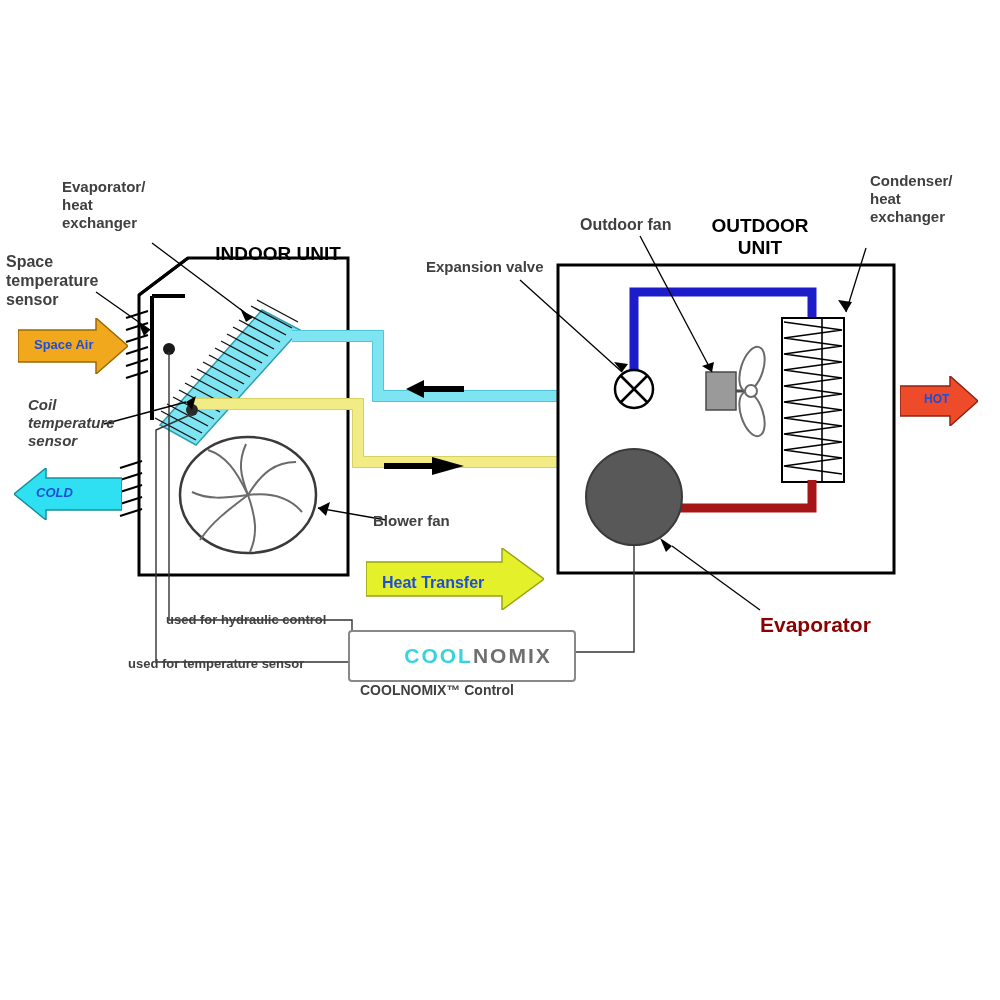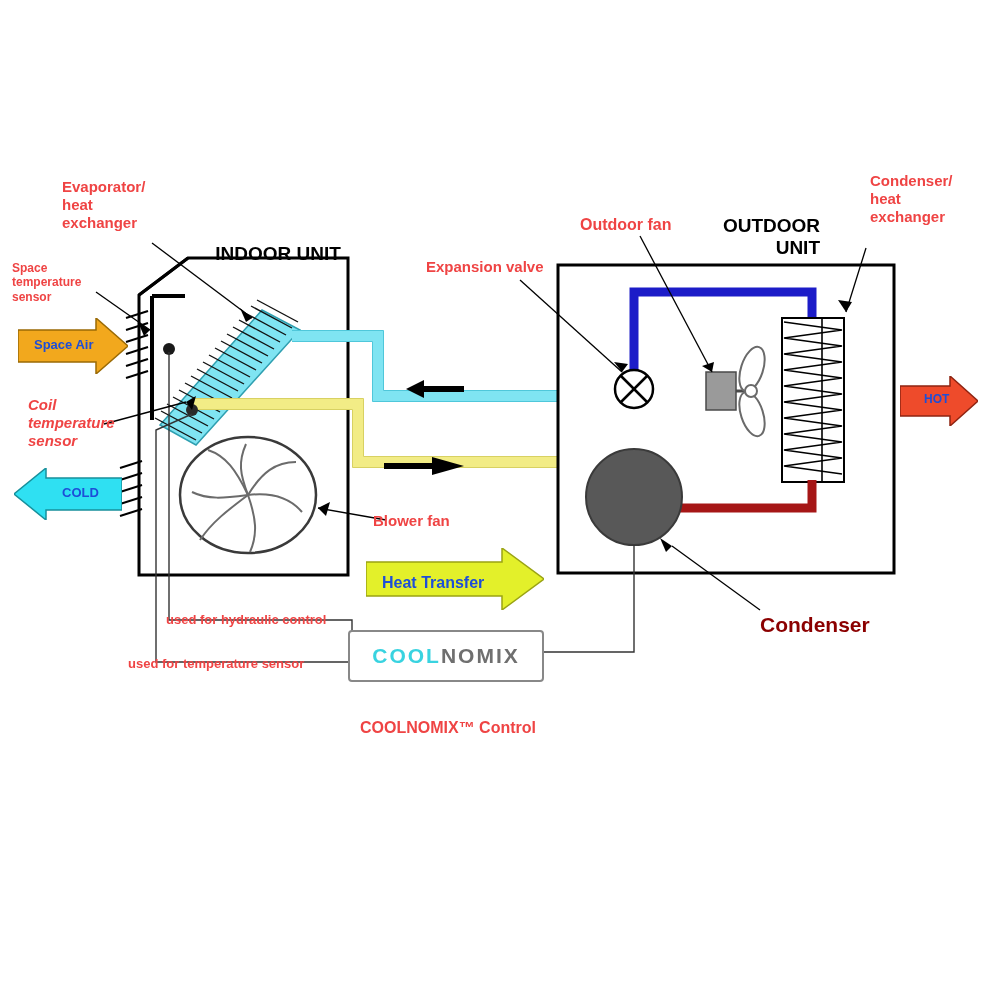--- a/index.html
+++ b/index.html
@@ -13,21 +13,21 @@
   #canvas {
     position: relative;
     width: 1000px;
     height: 1000px;
     background: #ffffff;
     overflow: hidden;
   }
   .lbl {
     position: absolute;
     font-family: "Liberation Sans", sans-serif;
-    color: #ef4444;
+    color: #404040;
     line-height: 1.2;
     white-space: pre-line;
   }
   .bold { font-weight: bold; }
   .unit-title {
     position: absolute;
     font-weight: bold;
     font-size: 19px;
     color: #000;
     text-align: center;
@@ -239,76 +239,76 @@
       <polygon points="846,312 838,300 852,302"></polygon>
       <polygon points="672,546 660,538 666,552"></polygon>
     </g>
 
   </svg>
 
   <div class="lbl bold" style="left:62px; top:178px; font-size:15px;">Evaporator/
 heat
 exchanger</div>
 
-  <div class="lbl bold" style="left:12px; top:252px; font-size:12px;margin-top:9px;">Space
+  <div class="lbl bold" style="left:6px; top:252px; font-size:16px;">Space
 temperature
 sensor</div>
 
   <div class="lbl bold" style="left:28px; top:396px; font-size:15px;font-style:italic;">Coil
 temperature
 sensor</div>
 
   <div class="lbl bold" style="left:373px; top:512px; font-size:15px;">Blower fan</div>
 
   <div class="lbl bold" style="left:426px; top:258px; font-size:15px;">Expansion valve</div>
 
   <div class="lbl bold" style="left:580px; top:215px; font-size:16px;">Outdoor fan</div>
 
   <div class="lbl bold" style="left:870px; top:172px; font-size:15px;">Condenser/
 heat
 exchanger</div>
 
-  <div class="lbl bold" style="left:760px; top:612px; font-size:21px; color:#8B0000;">Condenser</div>
+  <div class="lbl bold" style="left:760px; top:612px; font-size:21px; color:#8B0000;">Evaporator</div>
 
   <div class="unit-title" style="left:208px; top:243px; width:140px;">INDOOR UNIT</div>
 
-  <div class="unit-title" style="left:700px; top:215px; width:120px; text-align:right; white-space:pre-line;">OUTDOOR
+  <div class="unit-title" style="left:700px; top:215px; width:120px; text-align:center; white-space:pre-line;">OUTDOOR
 UNIT</div>
 
   <div class="lbl" style="left:166px; top:612px; font-size:13px; font-weight:bold;">used for hydraulic control</div>
 
   <div class="lbl" style="left:128px; top:656px; font-size:13px; font-weight:bold;">used for temperature sensor</div>
 
   <div class="arrow-right" style="left:18px; top:318px;">
     <svg width="110" height="56" viewBox="0 0 110 56">
       <polygon points="0,12 78,12 78,0 110,28 78,56 78,44 0,44" fill="#F2A81D" stroke="#9a6a05" stroke-width="1.5"></polygon>
     </svg>
   </div>
   <div class="tag-text" style="left:34px; top:337px;">Space Air</div>
 
   <div class="arrow-left" style="left:14px; top:468px;">
     <svg width="108" height="52" viewBox="0 0 108 52">
       <polygon points="108,10 32,10 32,0 0,26 32,52 32,42 108,42" fill="#2FE0F2" stroke="#17909c" stroke-width="1.5"></polygon>
     </svg>
   </div>
-  <div class="tag-text" style="left:62px; top:485px;">COLD</div>
+  <div class="tag-text" style="left:36px; top:485px;font-style:italic;">COLD</div>
 
   <div class="arrow-right" style="left:900px; top:376px;">
     <svg width="78" height="50" viewBox="0 0 78 50">
       <polygon points="0,10 50,10 50,0 78,25 50,50 50,40 0,40" fill="#EE4B2B" stroke="#8f2412" stroke-width="1.5"></polygon>
     </svg>
   </div>
   <div class="tag-text" style="left:912px; top:392px; font-size:12px;margin-left:12px;">HOT</div>
 
   <div class="arrow-right" style="left:366px; top:548px;">
     <svg width="178" height="62" viewBox="0 0 178 62">
       <polygon points="0,14 136,14 136,0 178,31 136,62 136,48 0,48" fill="#E3F02A" stroke="#9aa313" stroke-width="1.5"></polygon>
     </svg>
   </div>
   <div class="tag-text" style="left:382px; top:574px; font-size:16px;">Heat Transfer</div>
 
-  <div class="cnx-box" style="left:348px; top:630px; width:192px; height:48px;">
+  <div class="cnx-box" style="left:348px; top:630px; width:192px; height:48px;padding-left:32px;">
     <span class="cnx-cool">COOL</span>
       <span class="cnx-nomix">NOMIX</span>
   </div>
-  <div class="lbl bold" style="left:360px; top:682px; font-size:16px;margin-top:36px;">COOLNOMIX™ Control</div>
+  <div class="lbl bold" style="left:360px; top:682px; font-size:14px;">COOLNOMIX™ Control</div>
 
 </div>
 
 </body></html>

